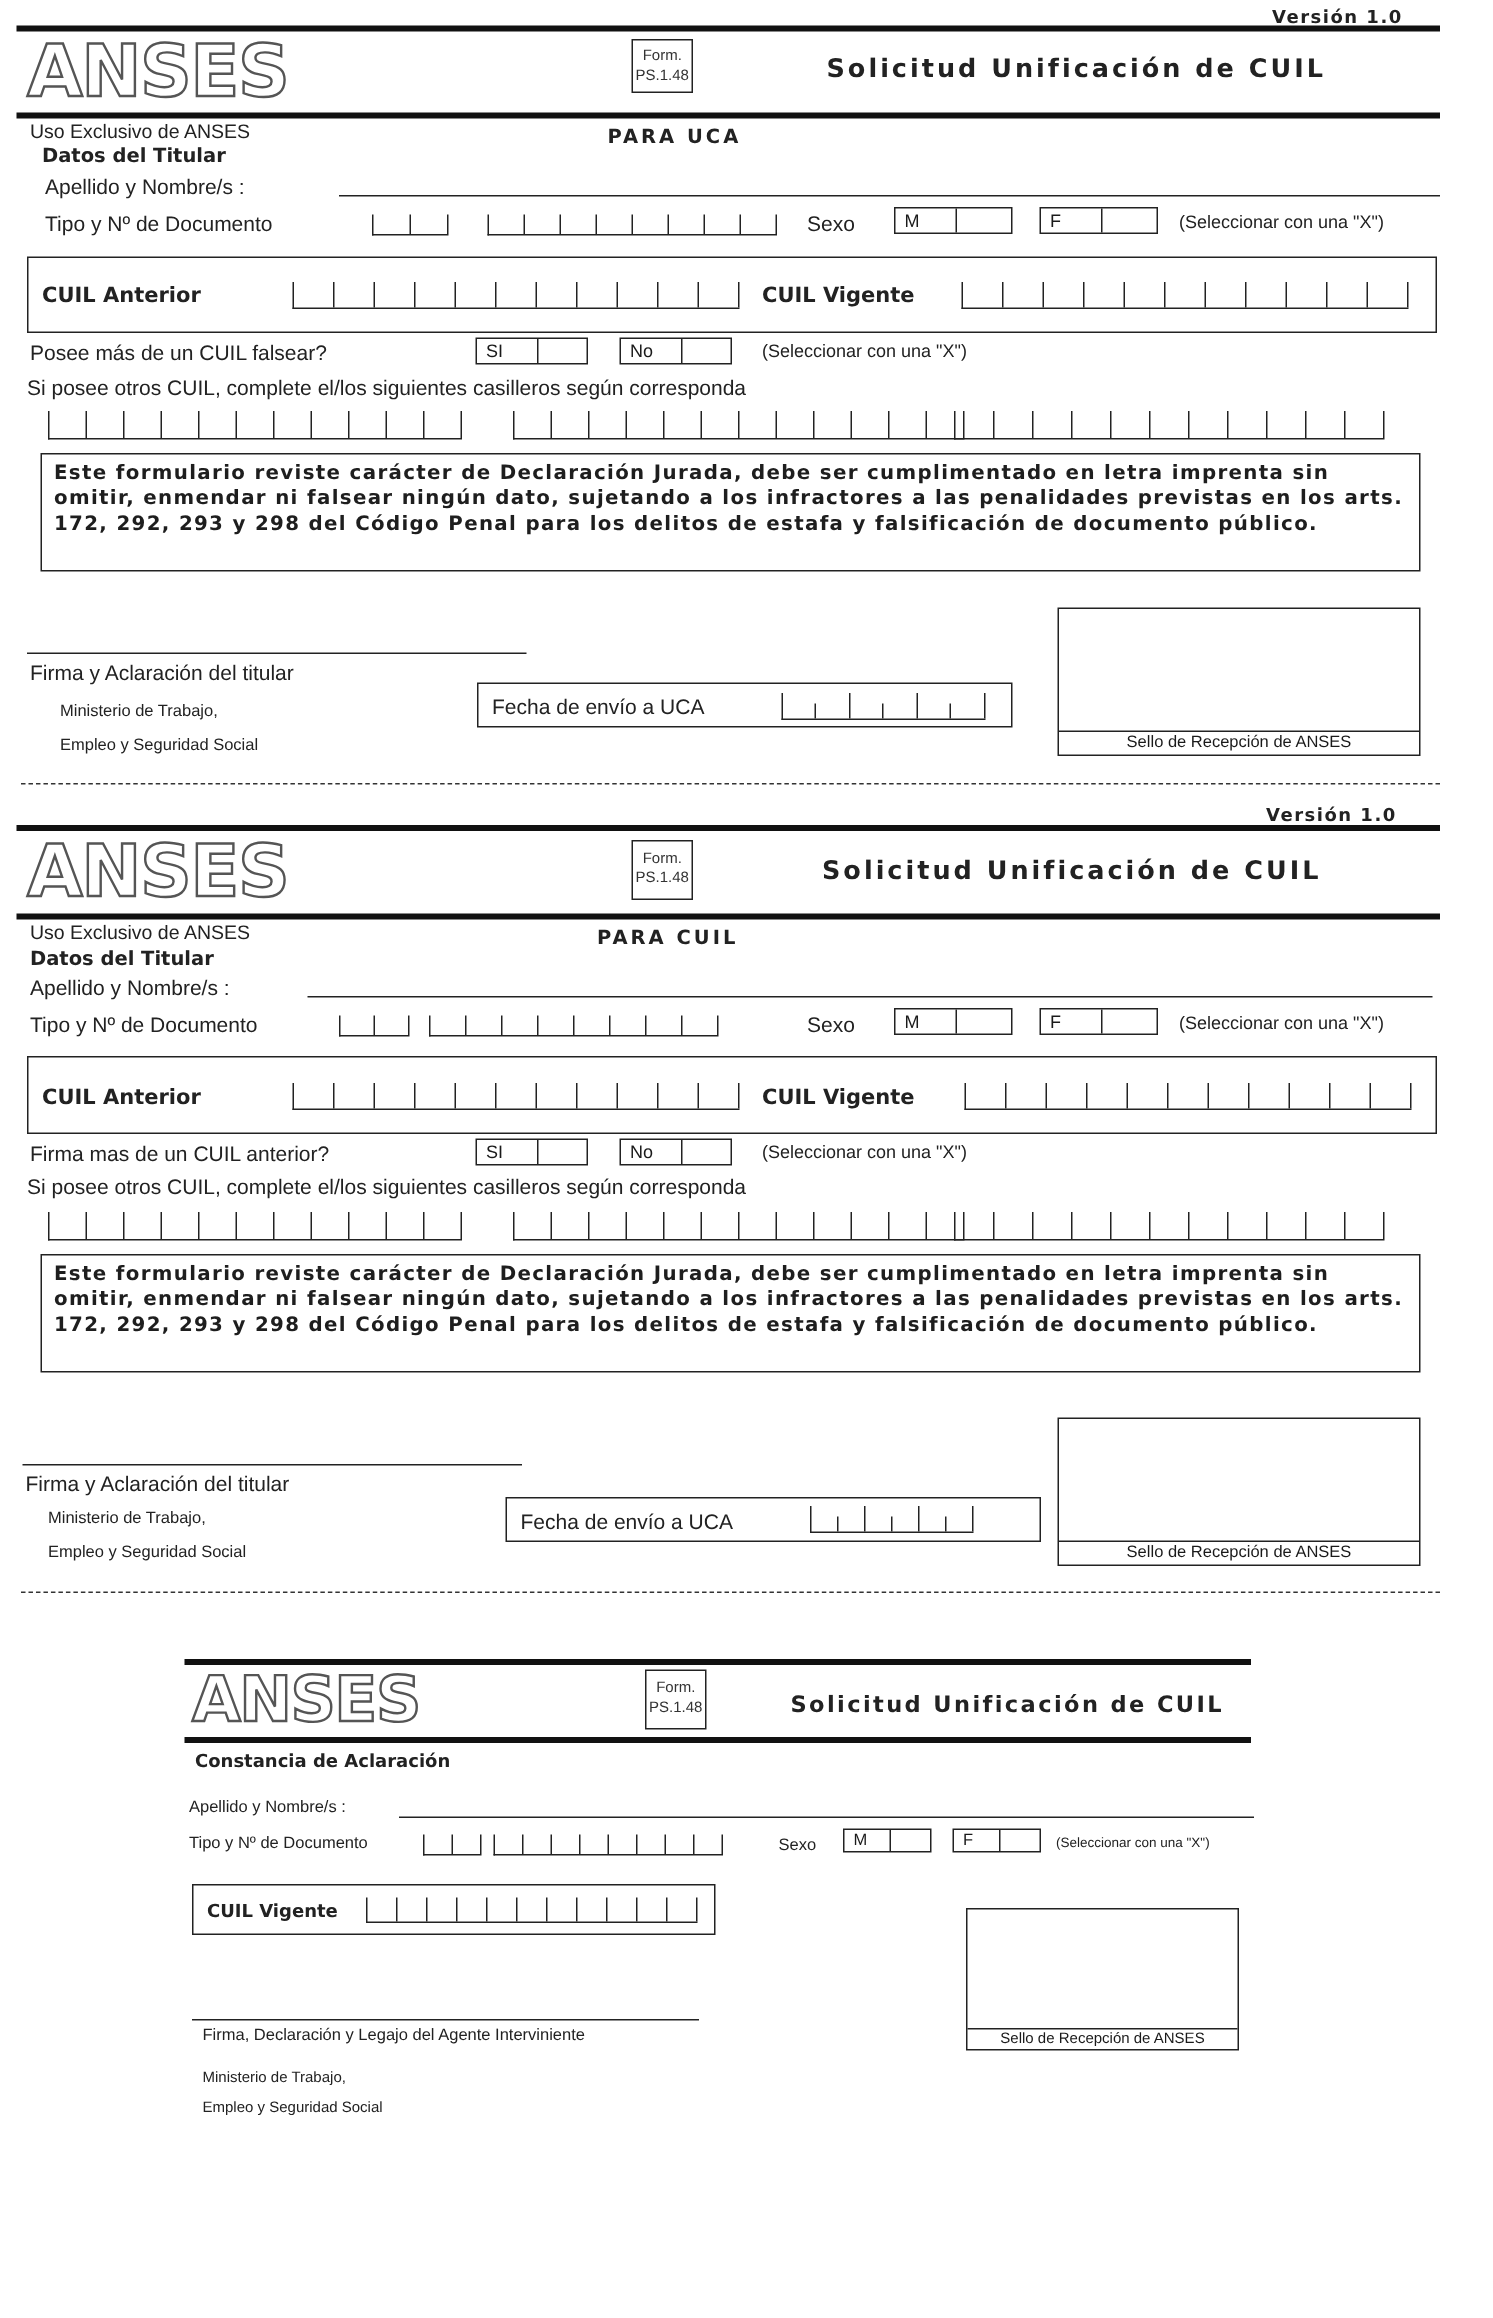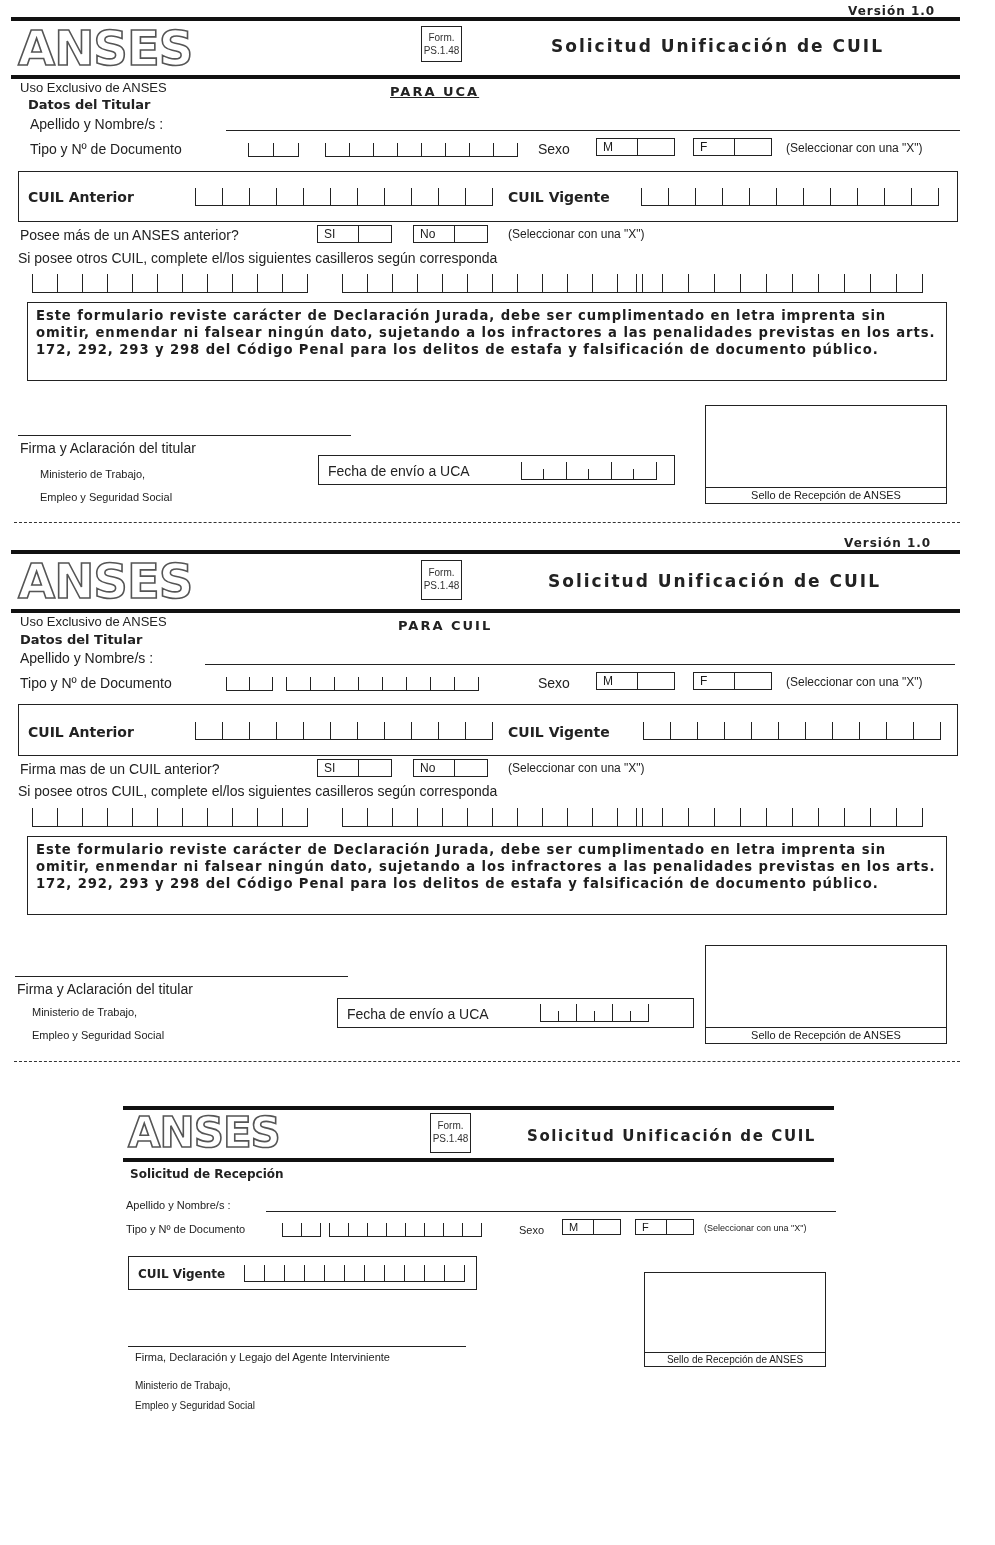--- a/index.html
+++ b/index.html
@@ -32,21 +32,21 @@
   <div class="bar" style="left:11px;top:17px;width:949px;"></div>
   <div class="logo" style="left:18px;top:24px;font-size:48px;">ANSES</div>
   <div class="formbox" style="left:421px;top:26px;width:41px;height:36px;padding-top:4px;box-sizing:border-box;">
     <div>Form.</div>
     <div>PS.1.48</div>
   </div>
   <div class="title" style="left:551px;top:36px;">Solicitud Unificación de CUIL</div>
   <div class="bar" style="left:11px;top:75px;width:949px;"></div>
 
   <div class="txt" style="left:20px;top:80px;">Uso Exclusivo de ANSES</div>
-  <div class="txt bold" style="left:390px;top:84px;letter-spacing:2px;text-decoration:underline;">PARA UCA</div>
+  <div class="txt bold" style="left:405px;top:84px;letter-spacing:2px;">PARA UCA</div>
   <div class="txt bold" style="left:28px;top:97px;">Datos del Titular</div>
   <div class="txt" style="left:30px;top:116px;font-size:14px;">Apellido y Nombre/s :</div>
   <div class="uline" style="left:226px;top:130px;width:734px;"></div>
 
   <div class="txt" style="left:30px;top:141px;font-size:14px;">Tipo y Nº de Documento</div>
   <div class="ticks" style="left:248px;top:143px;">
       <span style="width:24px"></span>
       <span style="width:24px"></span>
     </div>
   <div class="ticks" style="left:325px;top:143px;">
@@ -93,21 +93,21 @@
       <span style="width:26px"></span>
       <span style="width:26px"></span>
       <span style="width:26px"></span>
       <span style="width:26px"></span>
       <span style="width:26px"></span>
       <span style="width:26px"></span>
       <span style="width:26px"></span>
       <span style="width:26px"></span>
   </div>
 
-  <div class="txt" style="left:20px;top:227px;font-size:14px;">Posee más de un ANSES anterior?</div>
+  <div class="txt" style="left:20px;top:227px;font-size:14px;">Posee más de un CUIL falsear?</div>
   <div class="boxpair" style="left:317px;top:225px;">
       <div class="lbl" style="width:34px">SI</div>
       <div style="width:32px"></div>
     </div>
   <div class="boxpair" style="left:413px;top:225px;">
       <div class="lbl" style="width:34px">No</div>
       <div style="width:32px"></div>
     </div>
   <div class="txt small" style="left:508px;top:227px;font-size:12px;">(Seleccionar con una "X")</div>
   <div class="txt" style="left:18px;top:250px;font-size:14px;">Si posee otros CUIL, complete el/los siguientes casilleros según corresponda</div>
@@ -332,21 +332,21 @@
 <div>
   <div class="bar" style="left:123px;top:1106px;width:711px;"></div>
   <div class="logo" style="left:128px;top:1112px;font-size:42px;">ANSES</div>
   <div class="formbox" style="left:430px;top:1113px;width:41px;height:40px;padding-top:5px;box-sizing:border-box;">
     <div>Form.</div>
     <div>PS.1.48</div>
   </div>
   <div class="title" style="left:527px;top:1127px;font-size:15px;letter-spacing:1.6px;">Solicitud Unificación de CUIL</div>
   <div class="bar" style="left:123px;top:1158px;width:711px;"></div>
 
-  <div class="txt bold" style="left:130px;top:1167px;font-size:12px;">Solicitud de Recepción</div>
+  <div class="txt bold" style="left:130px;top:1167px;font-size:12px;">Constancia de Aclaración</div>
   <div class="txt small" style="left:126px;top:1199px;">Apellido y Nombre/s :</div>
   <div class="uline" style="left:266px;top:1211px;width:570px;"></div>
 
   <div class="txt small" style="left:126px;top:1223px;">Tipo y Nº de Documento</div>
   <div class="ticks" style="left:282px;top:1223px;">
       <span style="width:18px"></span>
       <span style="width:18px"></span>
     </div>
   <div class="ticks" style="left:329px;top:1223px;">
     <span style="width:18px"></span>

